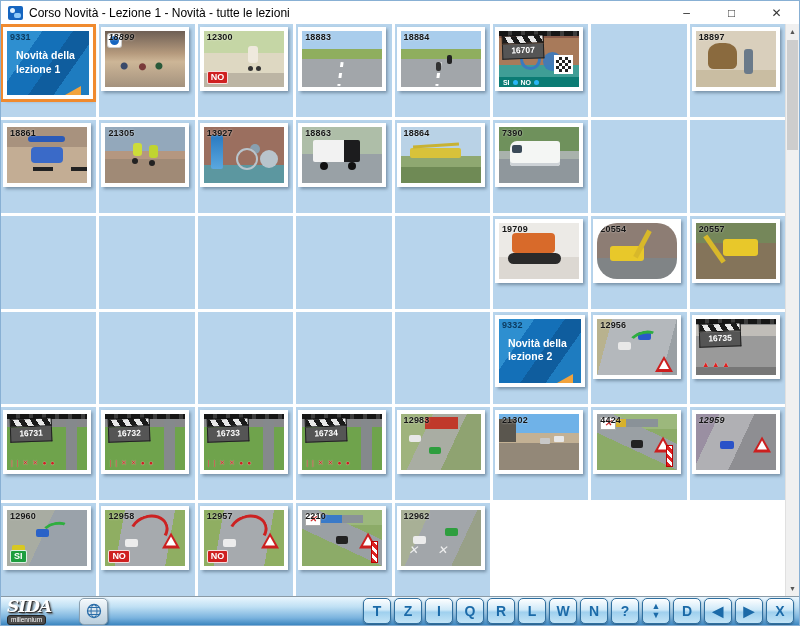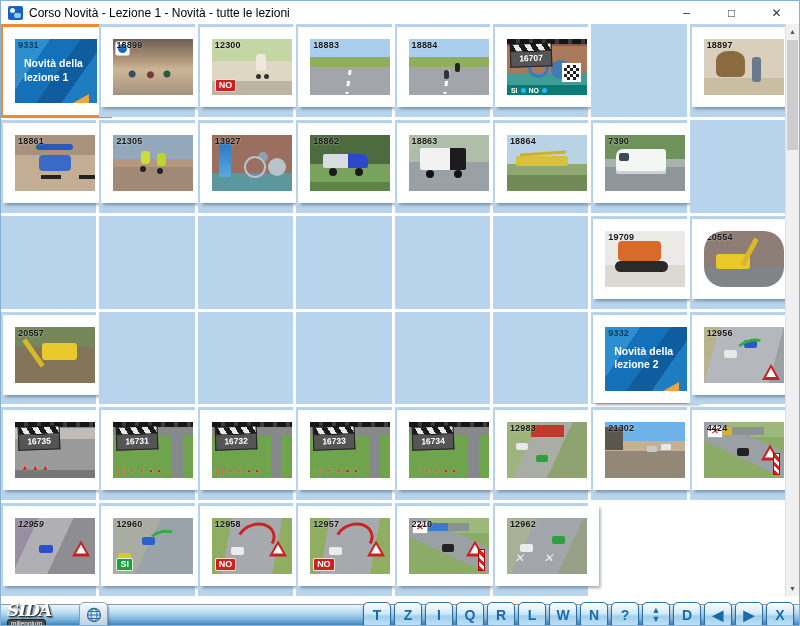--- a/index.html
+++ b/index.html
@@ -16,21 +16,21 @@
   .win-controls{position:absolute;right:0;top:0;height:23px;display:flex;}
   .win-btn{width:45px;height:23px;display:flex;align-items:center;justify-content:center;
            font-size:12px;color:#333;cursor:default;}
 
   
   .content{position:absolute;top:23px;left:0;right:14px;bottom:29px;background:#fff;}
   .grid{display:grid;width:100%;height:100%;grid-template-columns:repeat(8,1fr);
         grid-template-rows:repeat(6,1fr);gap:3px;background:#fff;}
   .cell{background:#b7d4ec;position:relative;overflow:visible;}
 
-  .thumb{position:absolute;top:3px;left:2px;background:#fff;padding:12px;
+  .thumb{position:absolute;top:3px;left:2px;background:#fff;padding:4px;
          box-shadow:1.5px 2px 3px rgba(40,60,80,.45);}
   .thumb.selected{outline:3px solid #f08a2e;}
   .ph{width:80px;height:56px;position:relative;overflow:hidden;background:#ccc;}
   .id-label{position:absolute;top:1px;left:3px;font-size:9px;font-weight:bold;color:#151515;
             z-index:6;text-shadow:0 0 2px rgba(255,255,255,.65);letter-spacing:.2px;}
 
   
   .card-face{width:82px;height:64px;position:relative;overflow:hidden;color:#fff;
              background:linear-gradient(125deg,#2e8fd0 0 28%,#1470b8 28% 52%,#0f5d9e 52% 72%,#1e7cc0 72%);}
   .card-face .card-id{color:#0c3a5e;text-shadow:none;}
@@ -68,21 +68,21 @@
   .clapper .stripes{height:9px;border:1px solid #111;box-sizing:border-box;
         background:repeating-linear-gradient(60deg,#1a1a1a 0 5px,#e8e8e8 5px 10px);}
   .clapper .cid{display:block;height:15px;background:#555;border:1px solid #222;border-top:none;
         color:#fff;font-size:8.5px;font-weight:bold;text-align:center;line-height:13px;box-sizing:border-box;}
   .vfoot{position:absolute;bottom:0;left:0;right:0;height:10px;background:#0b7c74;display:flex;
         align-items:center;gap:3px;padding-left:4px;z-index:6;}
   .vfoot span{font-size:7px;color:#fff;font-weight:bold;}
   .vfoot i{width:5px;height:5px;border-radius:50%;background:#29b6f6;}
 
   
-  .v-street-people{background:linear-gradient(180deg,#6e5f55 0,#b59a7d 40%,#cdb697 55%,#a4927e 100%);}
+  .v-street-people{background:linear-gradient(180deg,#6e5f55 0,#b59a7d 40%,#cdb697 55%,#a4927e 100%);font-style:italic;}
   .v-street-people::before{content:"";position:absolute;left:12%;top:48%;width:76%;height:28%;
       background:radial-gradient(circle at 15% 50%,#3a4a6a 0 3px,transparent 4px),
                  radial-gradient(circle at 45% 55%,#7a3a3a 0 3px,transparent 4px),
                  radial-gradient(circle at 72% 50%,#2a5a3a 0 3px,transparent 4px);}
   .v-cyclist{background:linear-gradient(180deg,#c5d6a5 0 40%,#ded8c2 40% 75%,#bcb5a4 75%);}
   .v-cyclist::before{content:"";position:absolute;left:55%;top:26%;width:10px;height:17px;background:#efe9dd;border-radius:3px;}
   .v-cyclist::after{content:"";position:absolute;left:55%;top:62%;width:5px;height:5px;border-radius:50%;
       background:#333;box-shadow:8px 0 0 #333;}
   .v-tram{background:linear-gradient(115deg,#8f9c8a 0 30%,#b8beae 30% 60%,#9aa494 60%);}
   .v-tram::before{content:"";position:absolute;left:6%;top:36%;width:56%;height:22%;
@@ -196,21 +196,21 @@
       border-radius:2px;box-shadow:32px -8px 0 #2e9e3e;}
 
   
   .scrollbar{position:absolute;top:23px;right:0;width:14px;bottom:29px;background:#f0f0f0;border-left:1px solid #e0e0e0;box-sizing:border-box;}
   .sb-arrow{position:absolute;left:0;width:100%;height:15px;display:flex;align-items:center;justify-content:center;
       color:#555;font-size:7px;}
   .sb-up{top:0;} .sb-down{bottom:0;}
   .sb-thumb{position:absolute;left:1px;width:11px;top:16px;height:110px;background:#cdcdcd;}
 
   
-  .toolbar{position:absolute;left:0;right:0;bottom:0;height:21px;border-top:1px solid #8a9aa6;box-sizing:border-box;
+  .toolbar{position:absolute;left:0;right:0;bottom:0;height:29px;border-top:1px solid #8a9aa6;box-sizing:border-box;
       background:linear-gradient(180deg,#eaf6fe 0,#bfe0f4 35%,#7ab3de 75%,#3c86c0 100%);
       display:flex;align-items:center;}
   .logo{margin-left:6px;position:relative;width:58px;height:26px;flex:0 0 auto;}
   .logo .l1{font-family:"DejaVu Serif",serif;font-style:italic;font-weight:bold;font-size:17px;line-height:16px;
       color:#fff;text-shadow:1px 1px 0 #333,2px 2px 2px #555;letter-spacing:-1px;}
   .logo .l2{position:absolute;left:0;bottom:-1px;background:#4a4a4a;color:#fff;font-size:6.5px;
       padding:0 3px;border-radius:3px;border:1px solid #222;line-height:8px;}
   .globe-btn{width:27px;height:25px;margin-left:14px;border-radius:5px;flex:0 0 auto;
       background:linear-gradient(180deg,#f4f9fc,#b9cedd);border:1px solid #8aa0b0;
       box-shadow:inset 0 1px 0 #fff,1px 1px 2px rgba(0,0,0,.3);
@@ -321,27 +321,20 @@
           <div class="thumb">
             <div class="ph v-cyclists-hivis">
               <span class="id-label">21305</span>
             </div>
           </div>
         </div>
         <div class="cell">
           <div class="thumb">
             <div class="ph v-ebike-charge">
               <span class="id-label">13927</span>
-            </div>
-          </div>
-        </div>
-        <div class="cell">
-          <div class="thumb">
-            <div class="ph v-truck-blue">
-              <span class="id-label">18862</span>
             </div>
           </div>
         </div>
         <div class="cell">
           <div class="thumb">
             <div class="ph v-truck-black">
               <span class="id-label">18863</span>
             </div>
           </div>
         </div>

